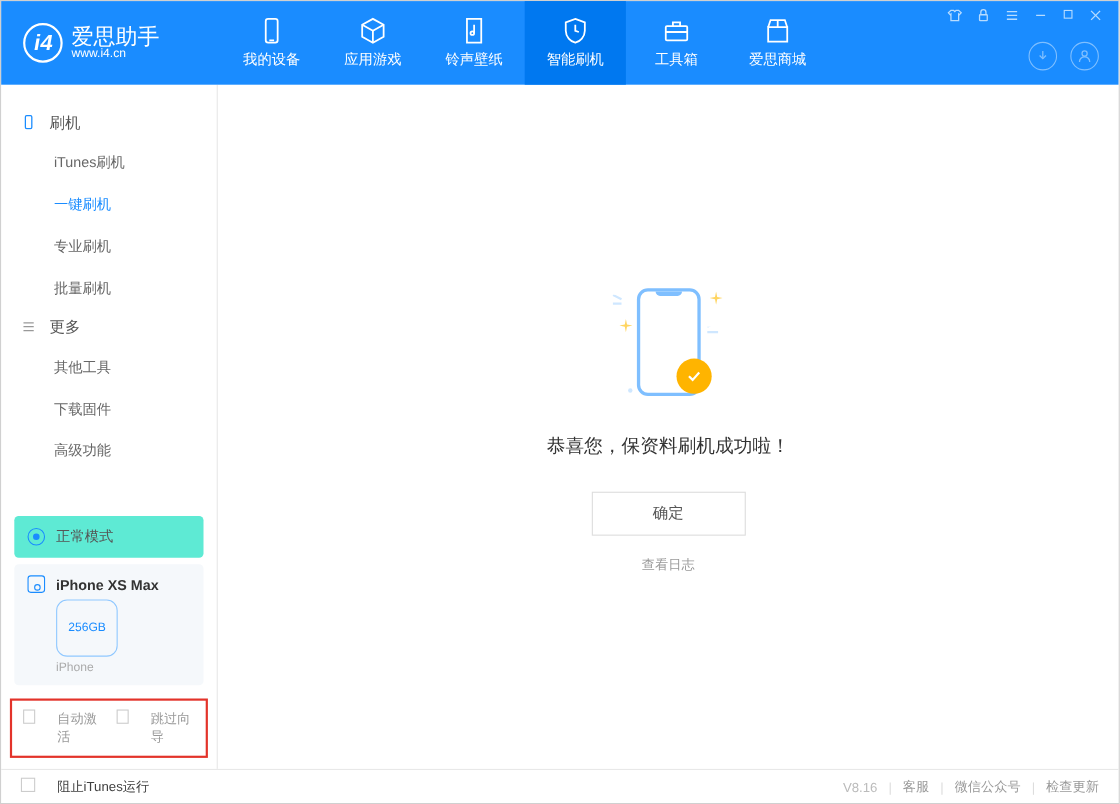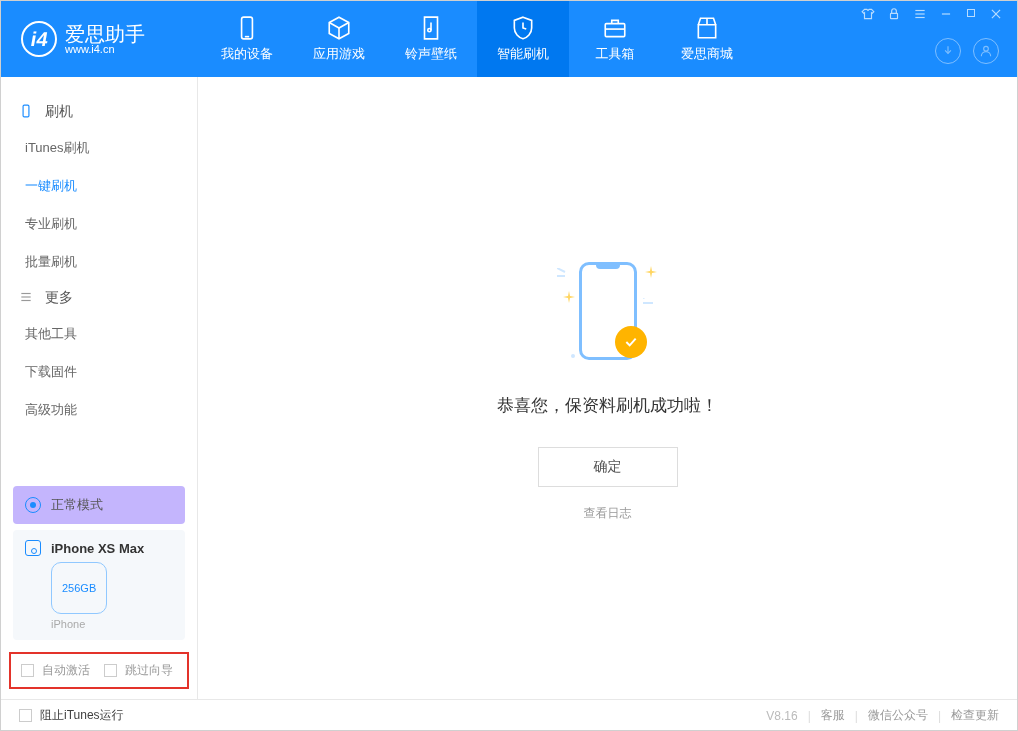--- a/index.html
+++ b/index.html
@@ -22,37 +22,37 @@
 .header-circles { display: flex; gap: 12px; margin-top: 14px; margin-right: 4px; }
 .circle-btn { width: 26px; height: 26px; border: 1.5px solid #7fbfff; border-radius: 50%; display: flex; align-items: center; justify-content: center; cursor: pointer; color: #7fbfff; }
 
 
 .body { display: flex; height: 622px; }
 .sidebar { width: 197px; border-right: 1px solid #e8e8e8; display: flex; flex-direction: column; }
 .sidebar-scroll { flex: 1; padding-top: 18px; }
 .side-sec-hdr { display: flex; align-items: center; padding: 8px 18px; color: #555; font-size: 14px; }
 .side-sec-hdr .ico { width: 16px; margin-right: 10px; color: #1a8cff; }
 .side-sec-hdr .ico.gray { color: #999; }
-.side-items { padding-left: 24px; }
+.side-items { padding-left: 48px; }
 .side-item { padding: 10px 0; font-size: 13px; color: #666; cursor: pointer; }
 .side-item.active { color: #1a8cff; }
 
 .side-bottom { margin-top: auto; }
-.mode-box { margin: 6px 12px; padding: 10px 12px; background: #c4b5fd; border-radius: 4px; display: flex; align-items: center; font-size: 13px; color: #555; }
+.mode-box { margin: 6px 12px; padding: 10px 12px; background: #5eead4; border-radius: 4px; display: flex; align-items: center; font-size: 13px; color: #555; }
 .mode-box .dot { width: 16px; height: 16px; border: 1.5px solid #1a8cff; border-radius: 50%; margin-right: 10px; position: relative; }
 .mode-box .dot::after { content: ''; position: absolute; width: 6px; height: 6px; background: #1a8cff; border-radius: 50%; top: 3.5px; left: 3.5px; }
 .device-box { margin: 6px 12px 12px; padding: 10px 12px; background: #f5f8fb; border-radius: 4px; }
 .device-name-row { display: flex; align-items: center; font-size: 13px; color: #333; font-weight: 600; }
 .device-name-row .dicon { width: 16px; height: 16px; border: 1.5px solid #1a8cff; border-radius: 3px; margin-right: 10px; position: relative; }
 .device-name-row .dicon::after { content:''; position:absolute; width:4px; height:4px; border:1px solid #1a8cff; border-radius:50%; bottom:1px; left:4.5px; }
 .device-cap { margin-top: 6px; margin-left: 26px; display: inline-block; padding: 19px 10px; border: 1px solid #90c8ff; border-radius: 10px; font-size: 11px; color: #1a8cff; }
 .device-type { margin-top: 4px; margin-left: 26px; font-size: 11px; color: #aaa; }
 
 .opt-box { margin: 0 8px 10px; padding: 8px 10px; border: 2px solid #e3332a; display: flex; gap: 14px; font-size: 12px; color: #999; }
-.chk { display: flex; align-items: center; gap: 8px; cursor: pointer; }
+.chk { display: flex; align-items: flex-start; gap: 20px; cursor: pointer; }
 .chk .box { width: 13px; height: 13px; border: 1px solid #ccc; }
 
 
 .main { flex: 1; display: flex; flex-direction: column; align-items: center; justify-content: center; }
 .phone-illus { width: 90px; height: 120px; position: relative; margin-bottom: 20px; }
 .phone-body { position: absolute; width: 58px; height: 98px; border: 3px solid #7fbfff; border-radius: 10px; left: 16px; top: 8px; background: #fff; }
 .phone-notch { position: absolute; width: 24px; height: 4px; background: #7fbfff; border-radius: 0 0 4px 4px; top: 11px; left: 33px; }
 .badge { position: absolute; width: 32px; height: 32px; background: #ffb400; border-radius: 50%; right: 6px; bottom: 16px; display: flex; align-items: center; justify-content: center; }
 .badge svg { width: 16px; height: 16px; }
 .spark { position: absolute; width: 6px; height: 6px; }

